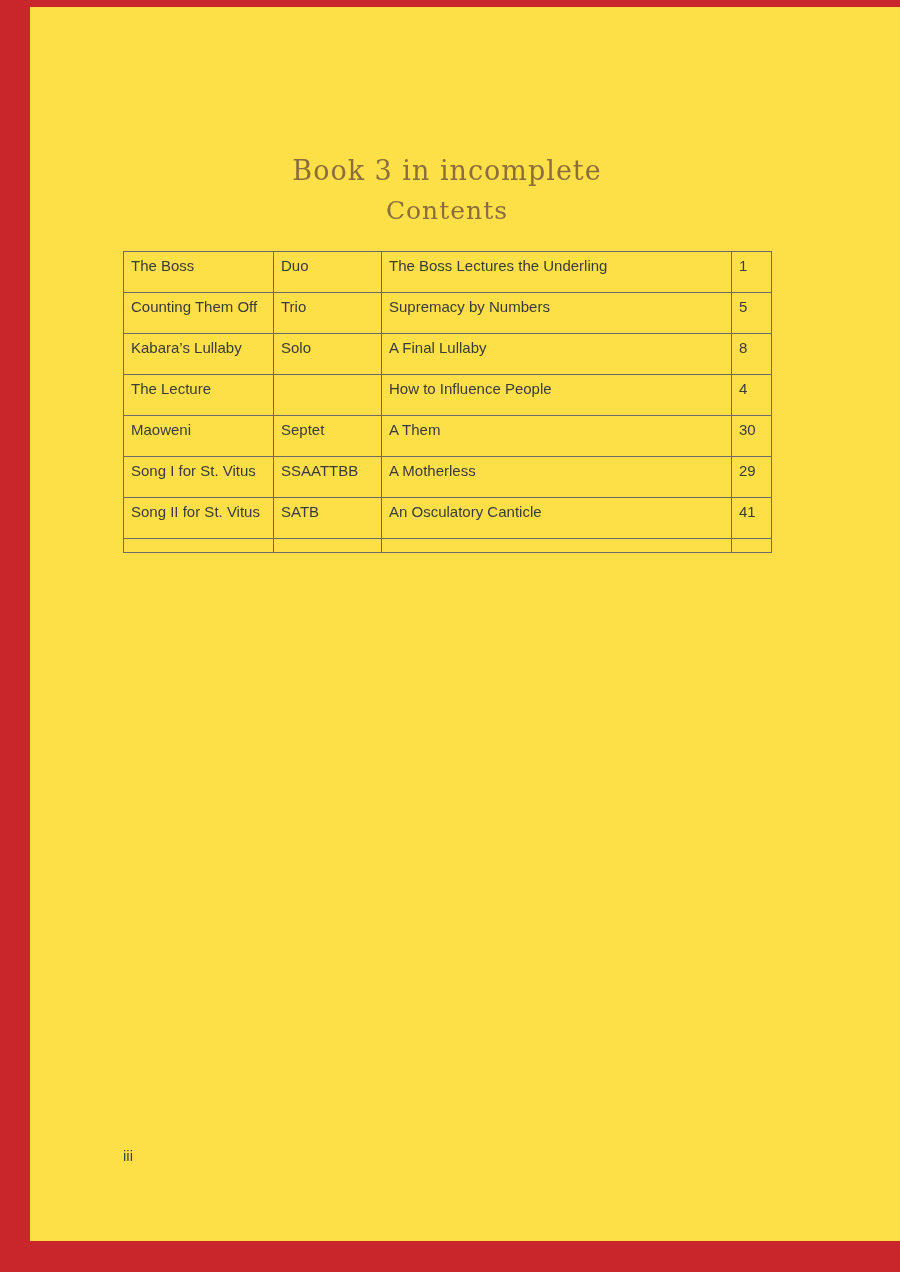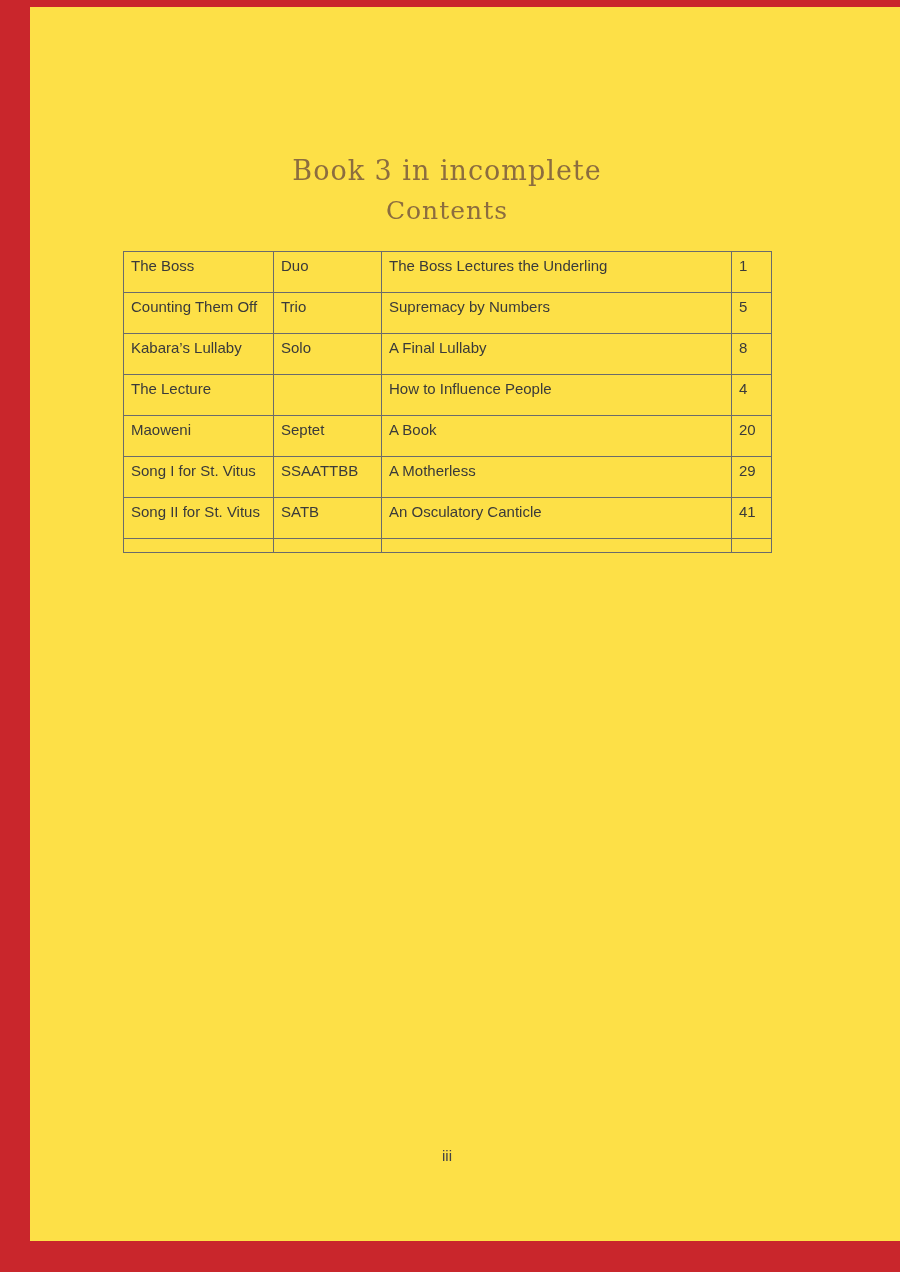--- a/index.html
+++ b/index.html
@@ -70,21 +70,21 @@
   }
   .col-title    { width: 150px; }
   .col-voicing  { width: 108px; }
   .col-desc     { width: 350px; }
   .col-page     { width: 40px;  }
   .footer {
     position: absolute;
     left: 93px;
     width: 648px;
     top: 1140px;
-    text-align: center;
+    text-align: left;
     font-size: 15px;
     color: #444444;
   }
 </style>
 </head>
 <body>
 
 <div class="page">
   <div class="content">
 
@@ -121,22 +121,22 @@
           </tr>
           <tr>
             <td>The Lecture</td>
             <td></td>
             <td>How to Influence People</td>
             <td>4</td>
           </tr>
           <tr>
             <td>Maoweni</td>
             <td>Septet</td>
-            <td>A Book</td>
-            <td>20</td>
+            <td>A Them</td>
+            <td>30</td>
           </tr>
           <tr>
             <td>Song I for St. Vitus</td>
             <td>SSAATTBB</td>
             <td>A Motherless</td>
             <td>29</td>
           </tr>
           <tr>
             <td>Song II for St. Vitus</td>
             <td>SATB</td>

